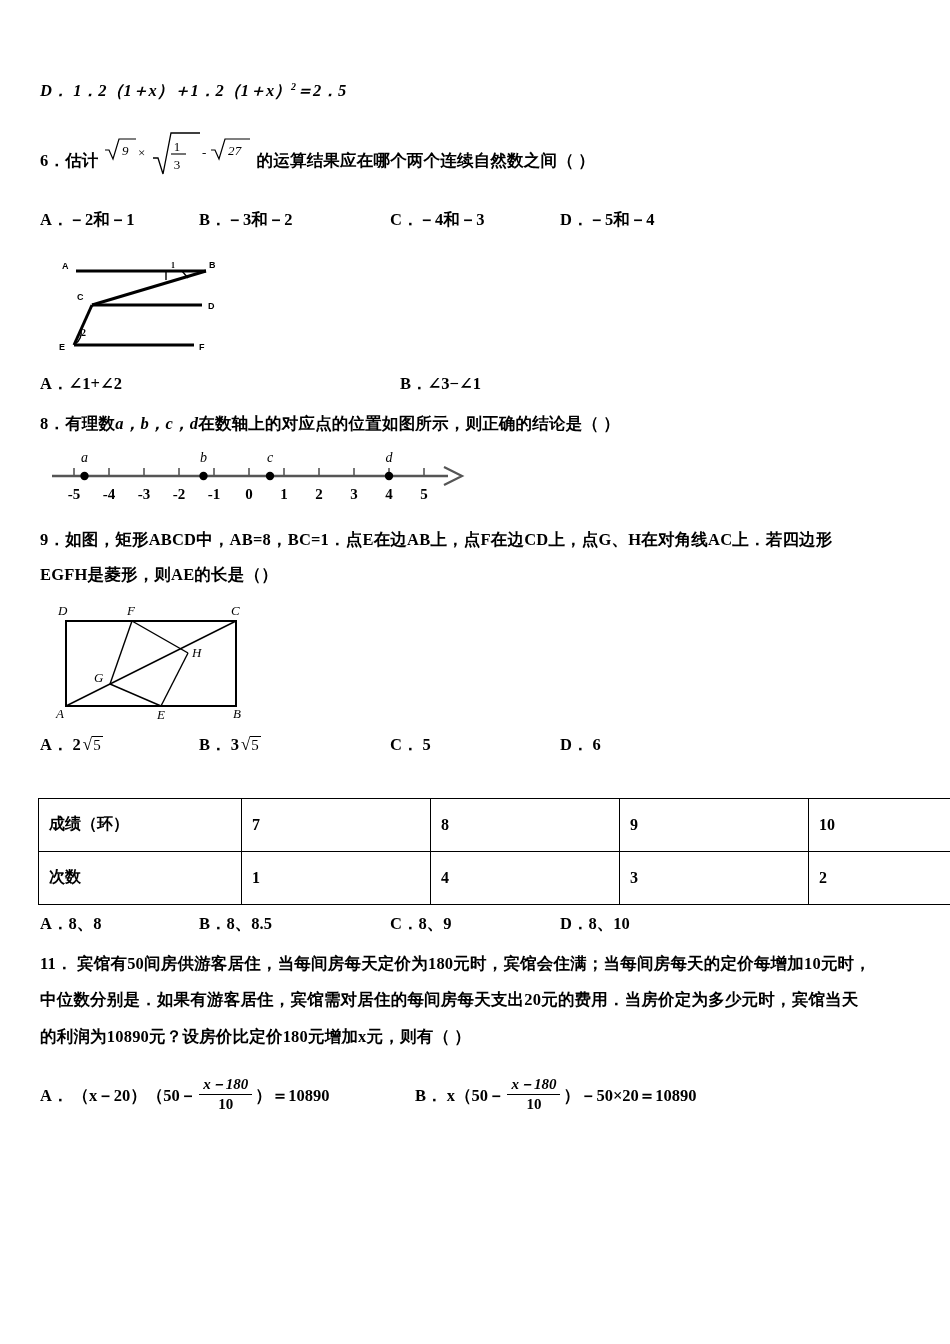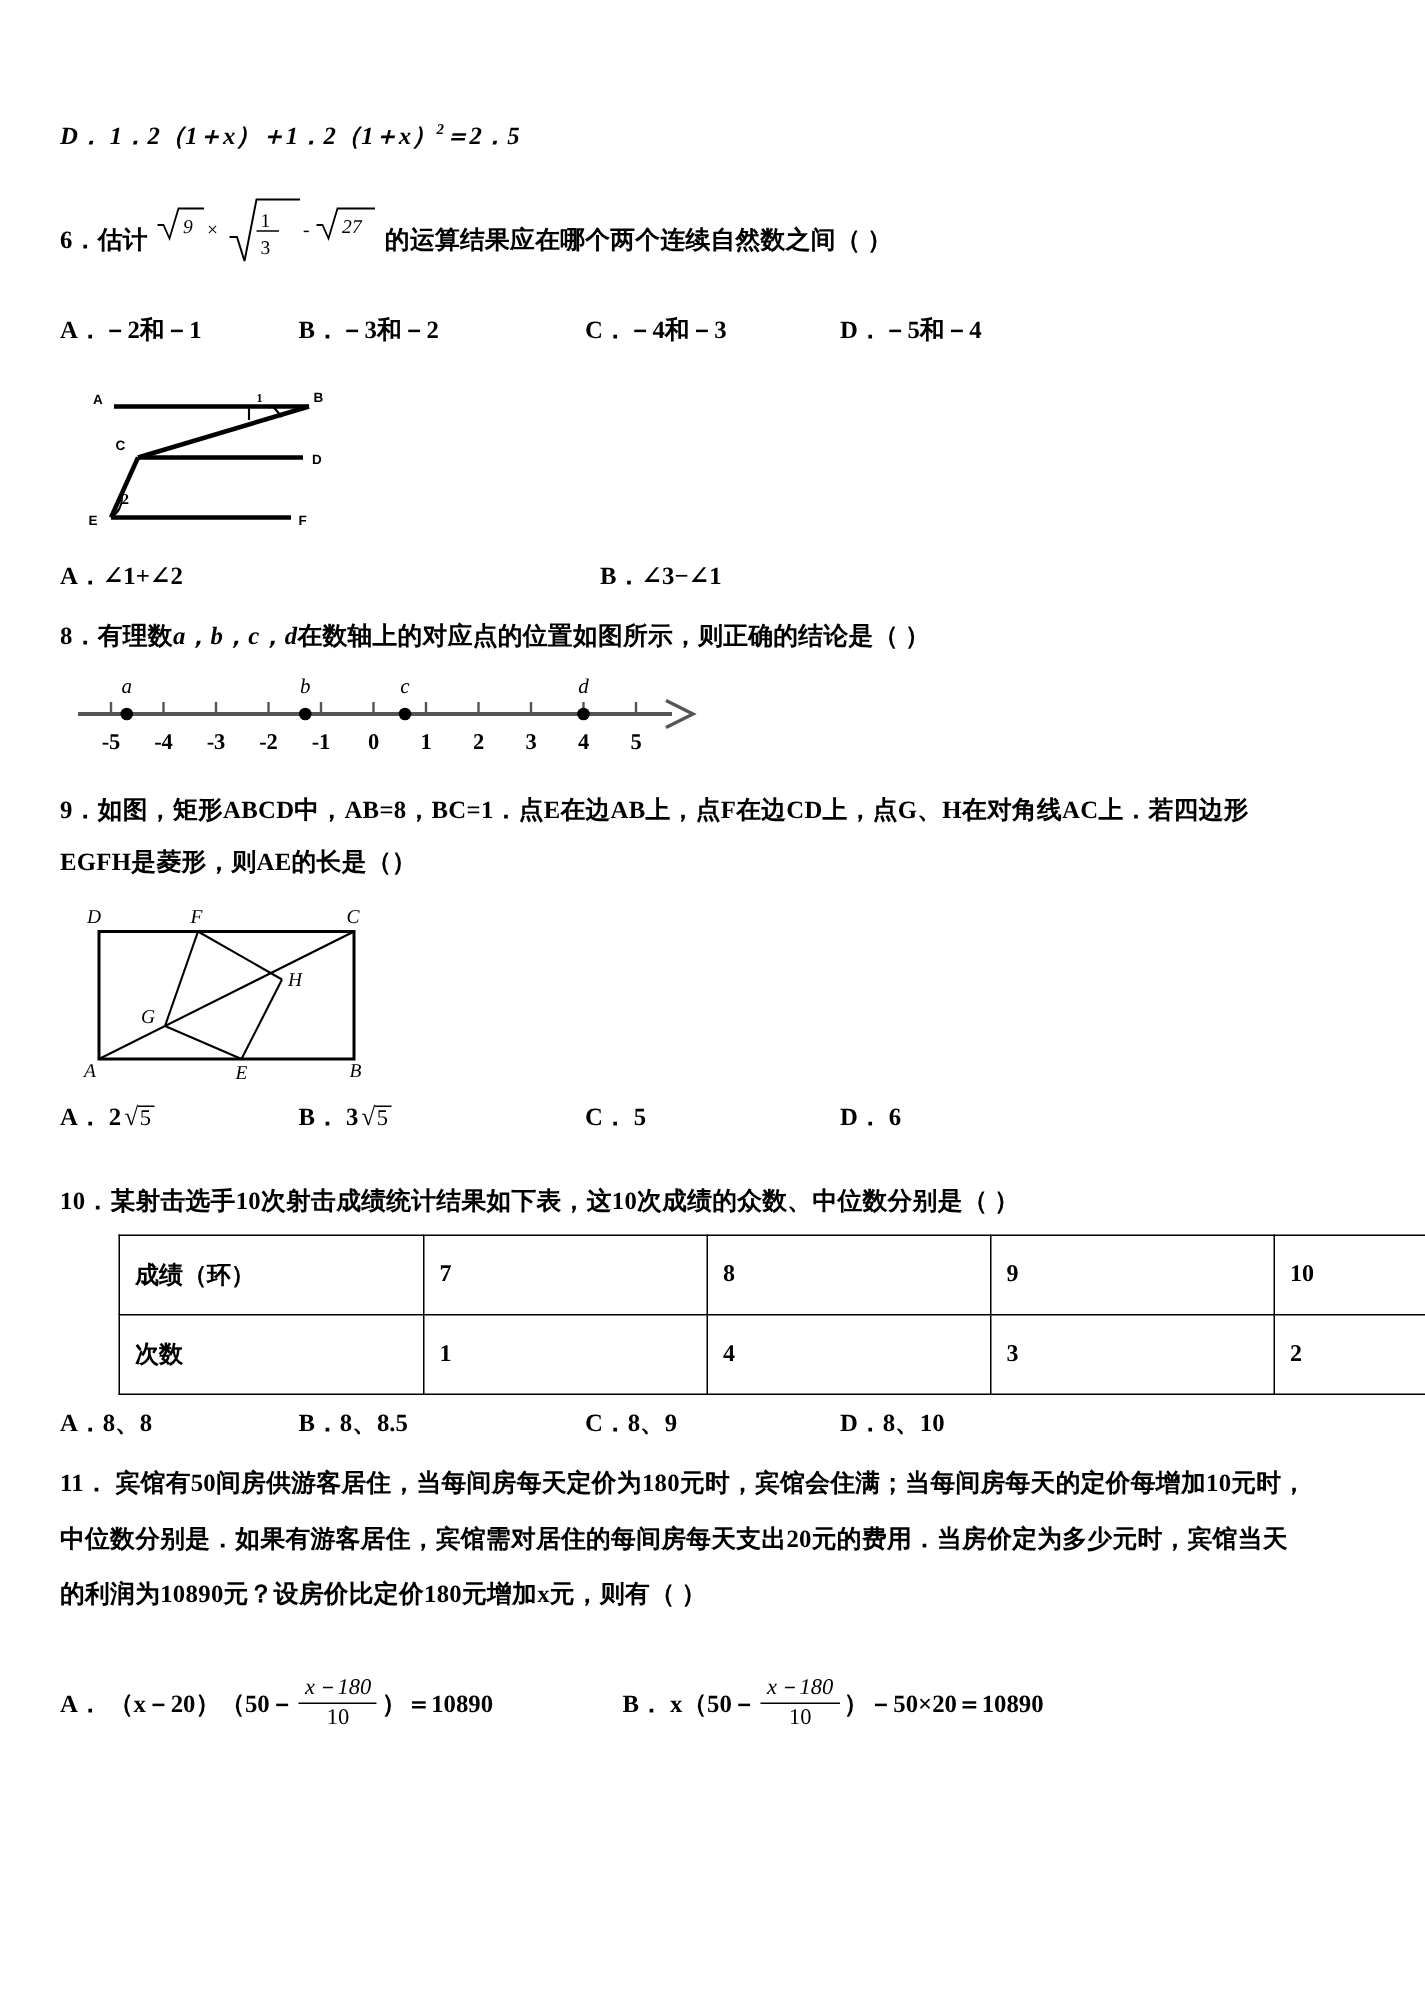--- a/index.html
+++ b/index.html
@@ -81,24 +81,24 @@
     padding: 0 2px 0 1px;
     display: inline-block;
     line-height: 1.15;
   }
   .sup { font-size: 10px; vertical-align: super; }
 
   .frac {
     display: inline-block;
     vertical-align: -0.55em;
     text-align: center;
-    font-weight: normal;
+    font-weight: bold;
     font-size: 15px;
     line-height: 1.15;
-    margin: 16px 3px;
+    margin: 0 3px;
   }
   .frac .num {
     display: block;
     border-bottom: 1.2px solid #000;
     padding: 0 4px 1px 4px;
     font-style: italic;
   }
   .frac .den {
     display: block;
     padding: 1px 4px 0 4px;
@@ -338,25 +338,22 @@
         <span>5</span>
       </span>
       <span class="opt o4">
         <span>D．</span>
         <span>6</span>
       </span>
     </div>
 
     <div class="spacer-20"></div>
 
-    <div class="qline">
-      <span>10．</span><span>某射击选手10次射击成绩统计结果如下表，这10次成绩的众数、中位数分别是（      ）</span>
-    </div>
-
-    <div style="margin-top:10px;margin-left:41px;">
+
+    <div style="margin-top:10px;">
       <table class="scores">
         <tbody>
             <tr>
           <td class="hdr">成绩（环）</td>
           <td class="val">7</td>
           <td class="val">8</td>
           <td class="val">9</td>
           <td class="val">10</td>
         </tr>
         <tr>

